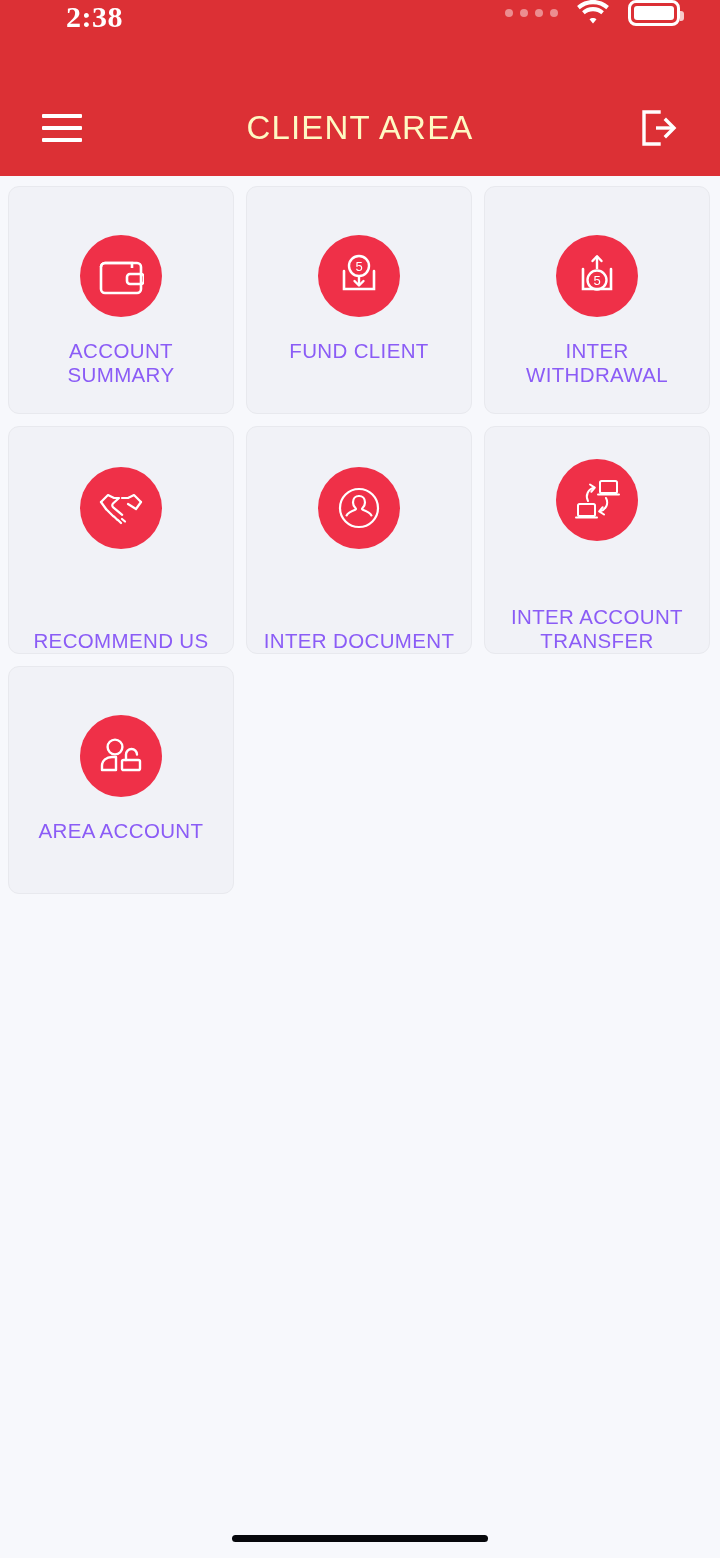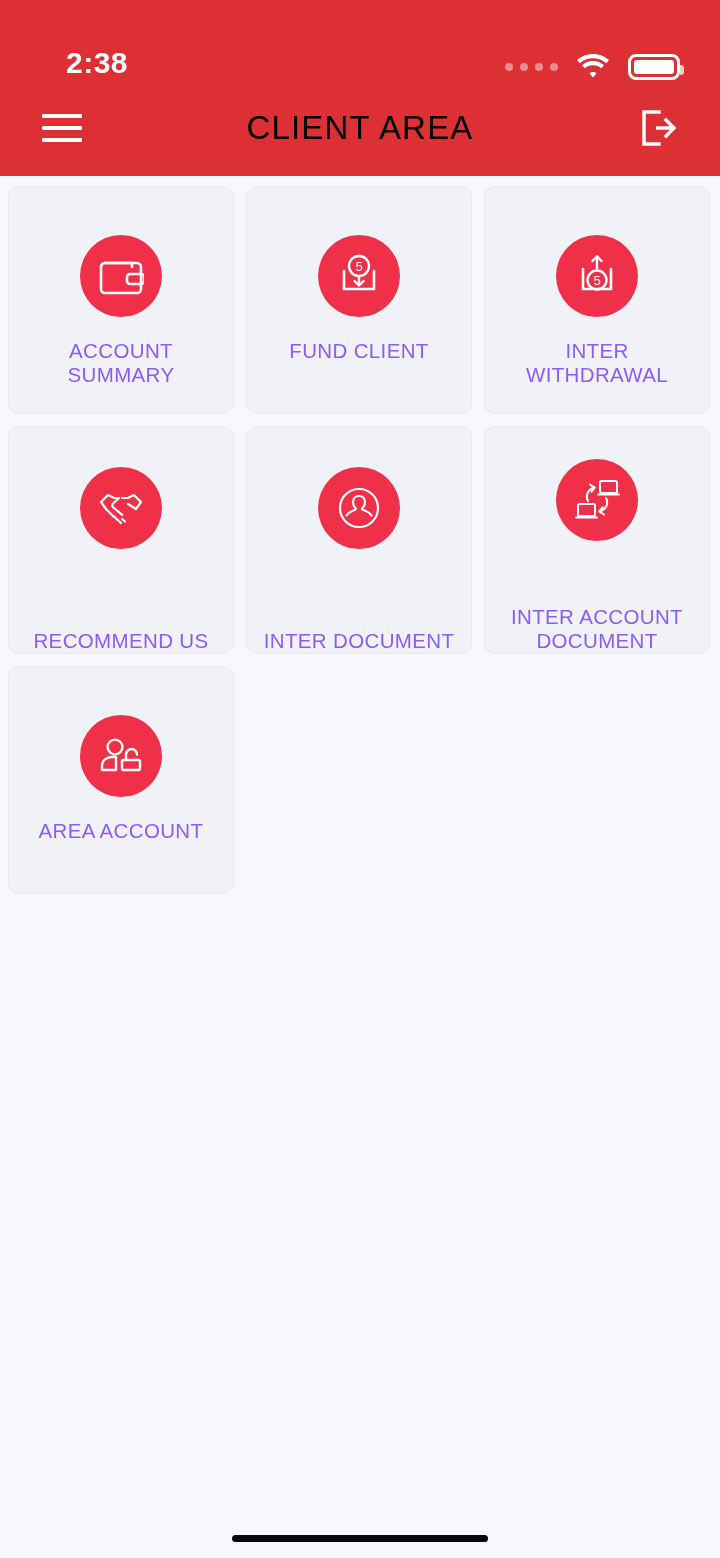--- a/index.html
+++ b/index.html
@@ -8,22 +8,23 @@
     width:720px; height:1558px;
     background:#f7f8fc;
     font-family:"Liberation Sans", sans-serif;
     overflow:hidden;
   }
 
   
   .statusbar{
     height:80px; width:100%;
     background:#dc3035;
-    display:flex; align-items:flex-end; justify-content:space-between;
+    display:flex; align-items:flex-start; justify-content:space-between;
     padding:0 40px 0 66px;
+    font-family:Liberation Serif, serif;
   }
   .status-time{
     color:#fff; font-size:30px; font-weight:bold; letter-spacing:.5px;
   }
   .status-right{ display:flex; align-items:center; gap:18px; }
   .signal-dots{ display:flex; gap:7px; align-items:center; }
   .signal-dots i{
     display:block; width:8px; height:8px; border-radius:50%;
     background:rgba(255,255,255,.45);
   }
@@ -49,21 +50,21 @@
   }
   .icon-btn{
     width:56px; height:56px;
     display:flex; align-items:center; justify-content:center;
     cursor:pointer; flex:0 0 auto;
   }
   .hamburger{ width:40px; display:flex; flex-direction:column; gap:8px; }
   .hamburger span{ display:block; height:4px; background:#fff; border-radius:1px; }
   .appbar-title{
     position:absolute; left:0; right:0; text-align:center;
-    color:#000000; font-size:33px; letter-spacing:1.2px;
+    color:#fef9c3; font-size:33px; letter-spacing:1.2px;
     pointer-events:none;
   }
   .logout-icon{ width:42px; height:42px; display:block; }
   .spacer{ flex:1 1 auto; }
 
   
   .grid{
     padding:10px 8px;
     display:flex; flex-wrap:wrap;
     gap:12px;
@@ -213,21 +214,21 @@
         <rect x="28" y="5" width="17" height="12" rx="1.6" fill="none" stroke="#fff" stroke-width="2"></rect>
         <path d="M26 18.5h21" fill="none" stroke="#fff" stroke-width="2" stroke-linecap="round"></path>
         <rect x="6" y="28" width="17" height="12" rx="1.6" fill="none" stroke="#fff" stroke-width="2"></rect>
         <path d="M4 41.5h21" fill="none" stroke="#fff" stroke-width="2" stroke-linecap="round"></path>
         <path d="M16 25c-3-5.5.2-12 6-13.2" fill="none" stroke="#fff" stroke-width="2" stroke-linecap="round"></path>
         <path d="M18 8.5l4.8 3.1-3.5 4.2" fill="none" stroke="#fff" stroke-width="2" stroke-linecap="round" stroke-linejoin="round"></path>
         <path d="M34 22c3 5.5-.2 12-6 13.2" fill="none" stroke="#fff" stroke-width="2" stroke-linecap="round"></path>
         <path d="M32 38.5l-4.8-3.1 3.5-4.2" fill="none" stroke="#fff" stroke-width="2" stroke-linecap="round" stroke-linejoin="round"></path>
       </svg>
     </div>
-    <div class="card-label">INTER ACCOUNT DOCUMENT</div>
+    <div class="card-label">INTER ACCOUNT TRANSFER</div>
   </div>
 
   <div class="card h1">
     <div class="circle">
       <svg width="48" height="42" viewBox="0 0 48 42">
         <circle cx="18" cy="12" r="7.4" fill="none" stroke="#fff" stroke-width="2.4"></circle>
         <path d="M5 35v-4.5c0-5 4.6-8.5 10-8.5h4v13z" fill="none" stroke="#fff" stroke-width="2.4" stroke-linejoin="round"></path>
         <rect x="25" y="25" width="18" height="10" rx="1.6" fill="none" stroke="#fff" stroke-width="2.4"></rect>
         <path d="M29 25v-5.5a5.5 5.5 0 0111 0" fill="none" stroke="#fff" stroke-width="2.4" stroke-linecap="round"></path>
       </svg>

